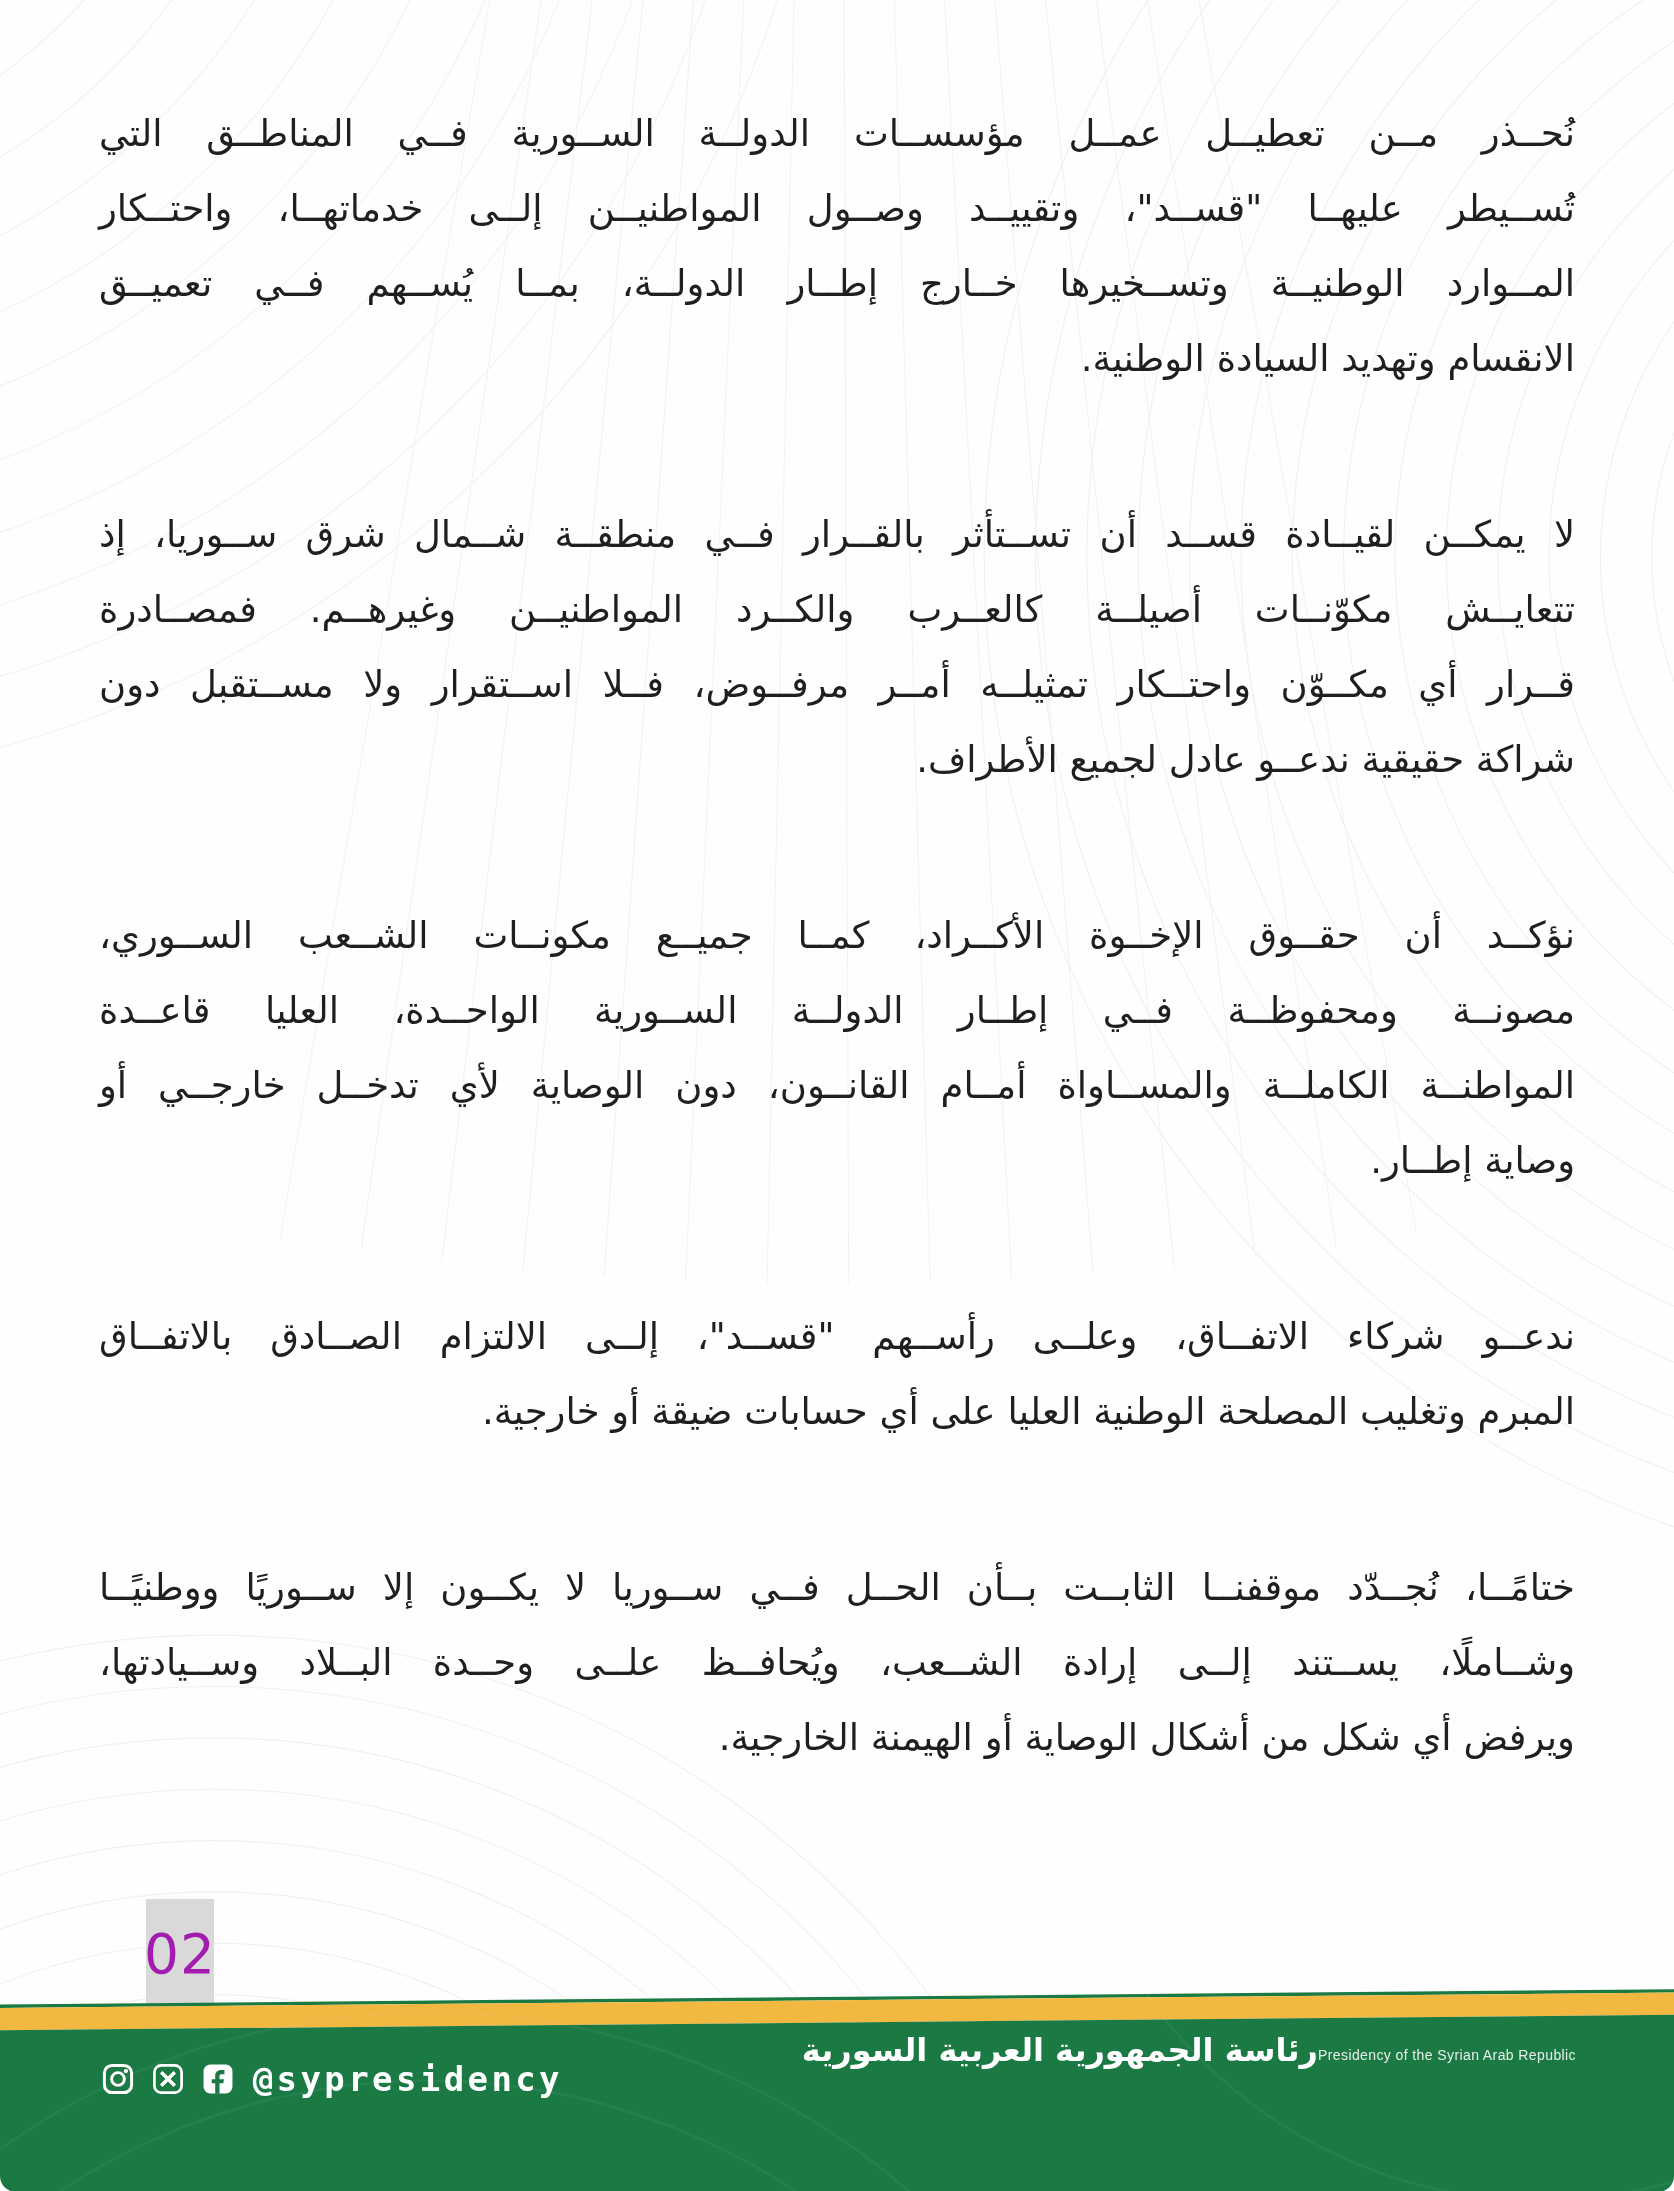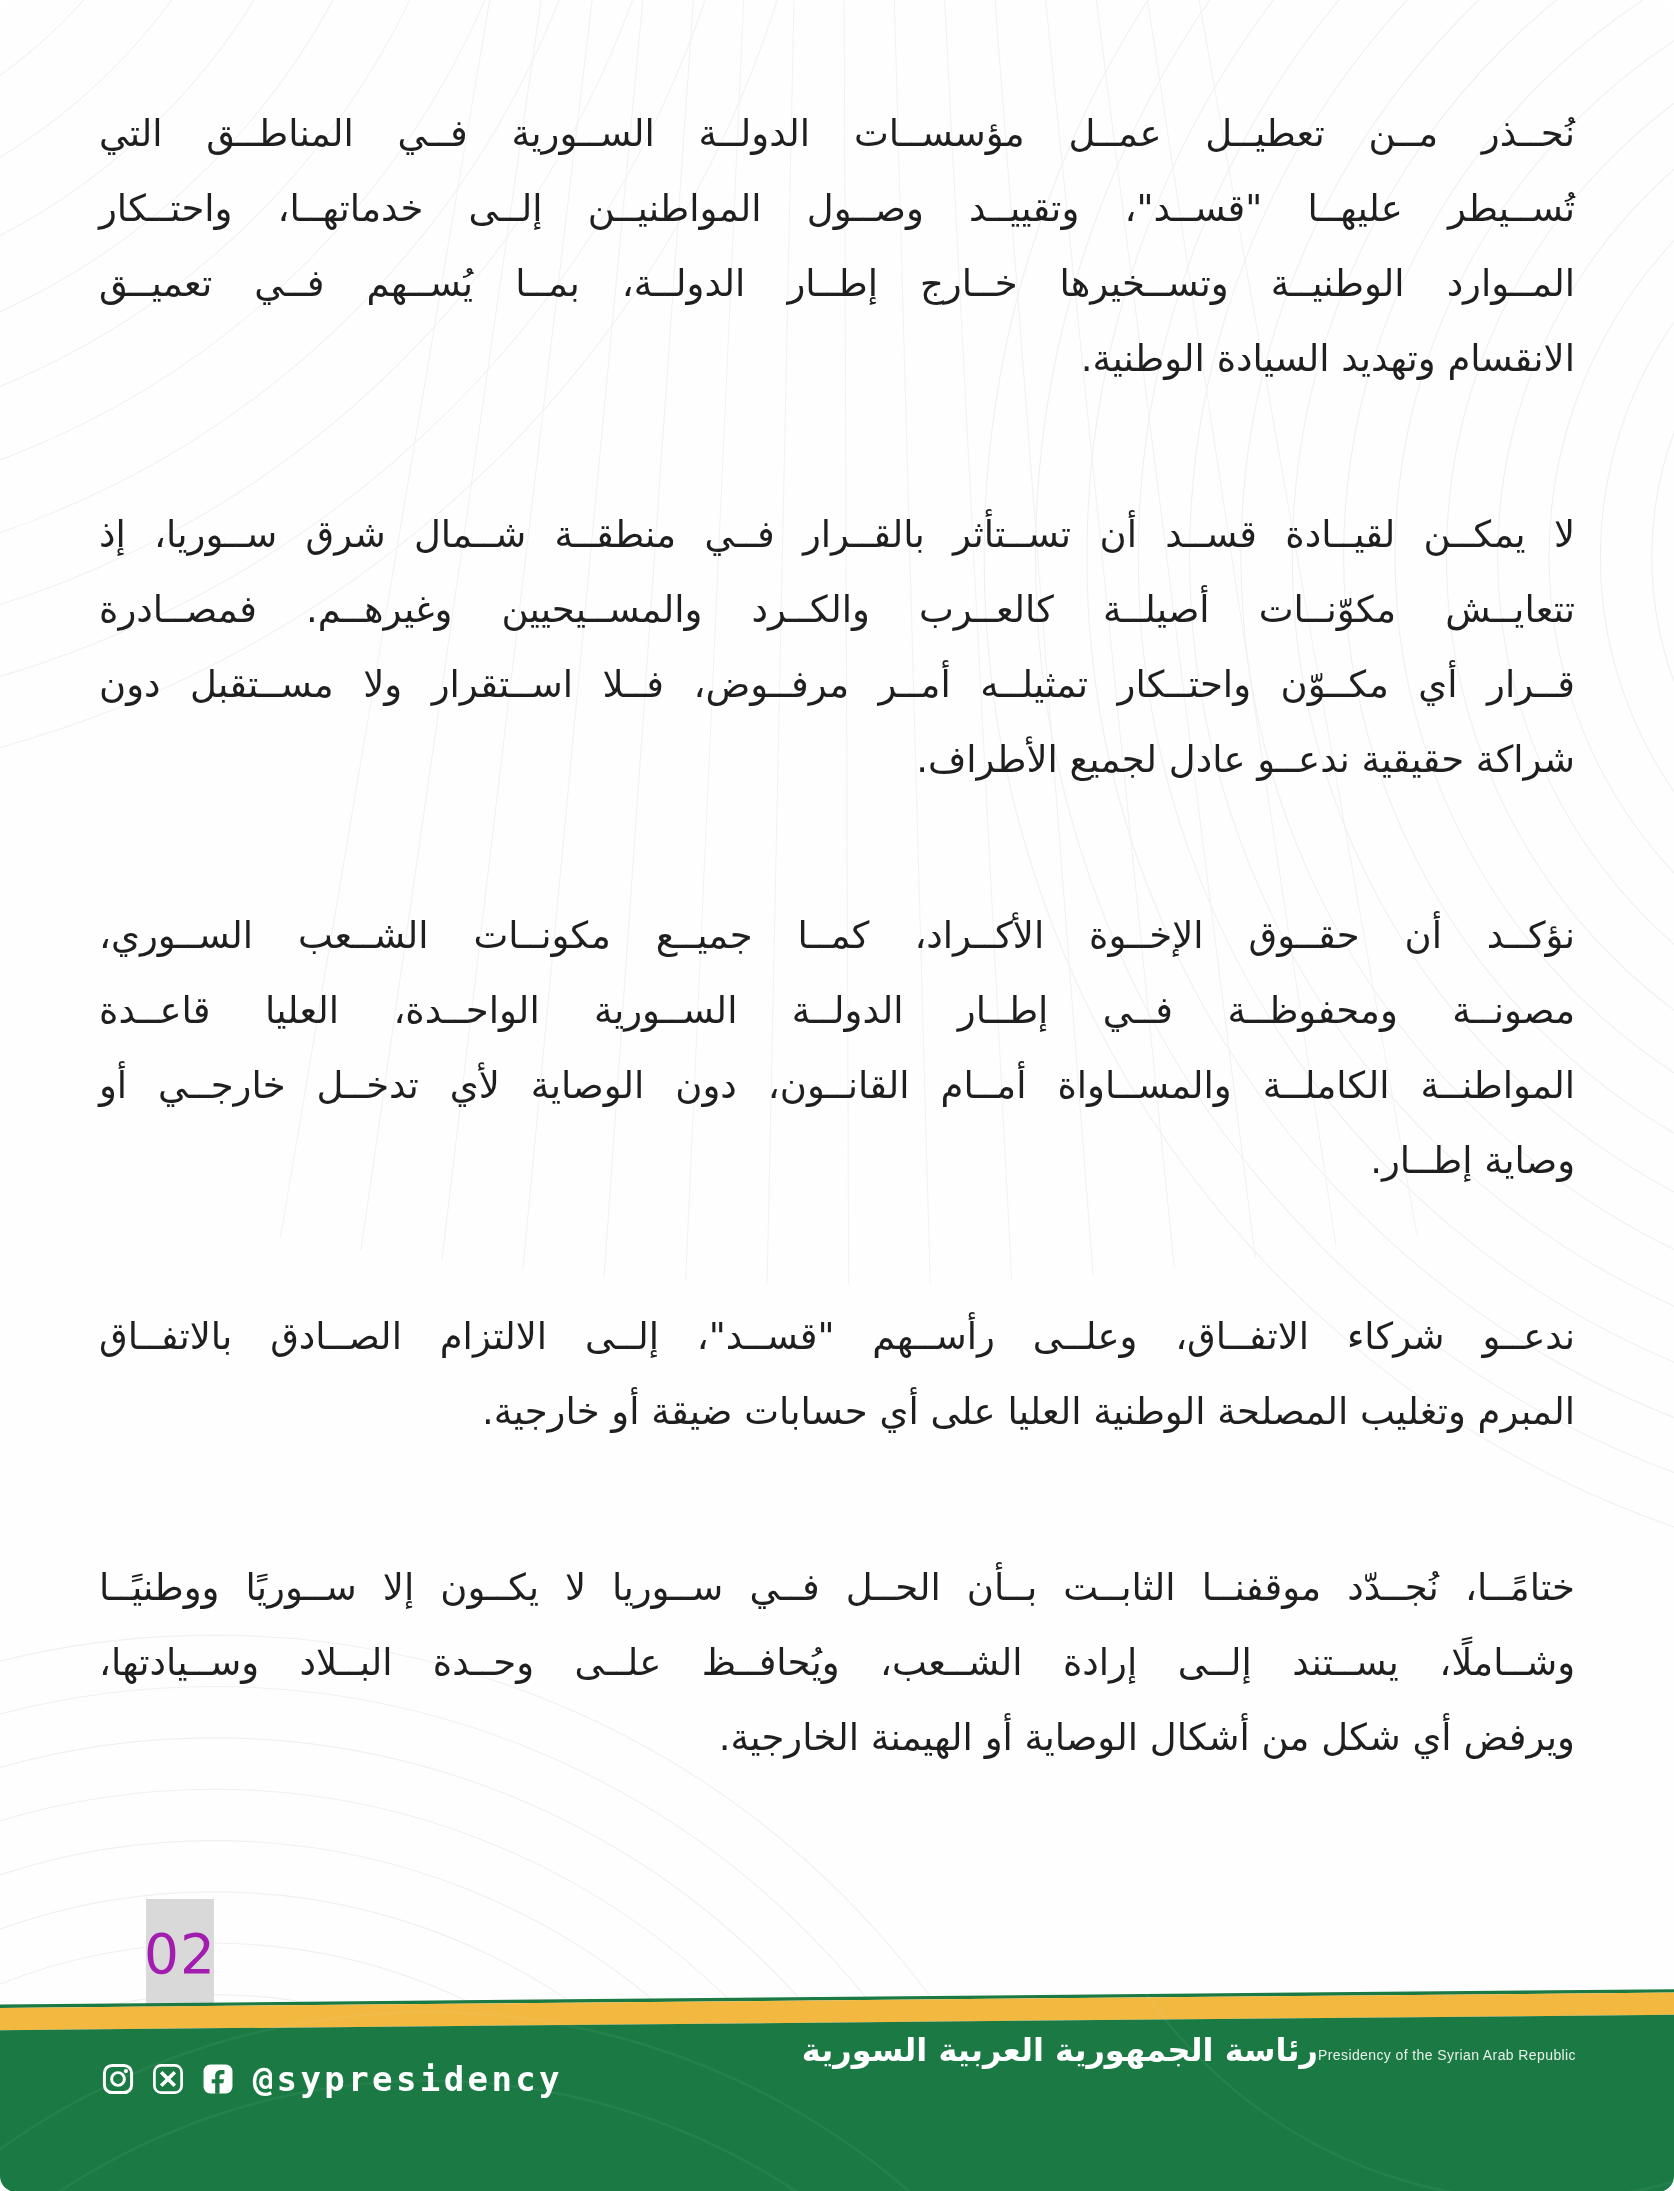--- a/index.html
+++ b/index.html
@@ -138,21 +138,21 @@
 
   <main class="content" dir="rtl">
     <p class="para">
       <span class="line just">نُحــذر مــن تعطيــل عمــل مؤسســات الدولــة الســورية فــي المناطــق التي</span>
       <span class="line just">تُســيطر عليهــا "قســد"، وتقييــد وصــول المواطنيــن إلــى خدماتهــا، واحتــكار</span>
       <span class="line just">المــوارد الوطنيــة وتســخيرها خــارج إطــار الدولــة، بمــا يُســهم فــي تعميــق</span>
       <span class="line">الانقسام وتهديد السيادة الوطنية.</span>
     </p>
     <p class="para">
       <span class="line just">لا يمكــن لقيــادة قســد أن تســتأثر بالقــرار فــي منطقــة شــمال شرق ســوريا، إذ</span>
-      <span class="line just">تتعايــش مكوّنــات أصيلــة كالعــرب والكــرد والمســيحيين وغيرهــم. فمصــادرة</span>
+      <span class="line just">تتعايــش مكوّنــات أصيلــة كالعــرب والكــرد المواطنيــن وغيرهــم. فمصــادرة</span>
       <span class="line just">قــرار أي مكــوّن واحتــكار تمثيلــه أمــر مرفــوض، فــلا اســتقرار ولا مســتقبل دون</span>
       <span class="line">شراكة حقيقية ندعــو عادل لجميع الأطراف.</span>
     </p>
     <p class="para">
       <span class="line just">نؤكــد أن حقــوق الإخــوة الأكــراد، كمــا جميــع مكونــات الشــعب الســوري،</span>
       <span class="line just">مصونــة ومحفوظــة فــي إطــار الدولــة الســورية الواحــدة، العليا قاعــدة</span>
       <span class="line just">المواطنــة الكاملــة والمســاواة أمــام القانــون، دون الوصاية لأي تدخــل خارجــي أو</span>
       <span class="line">وصاية إطــار.</span>
     </p>
     <p class="para">

